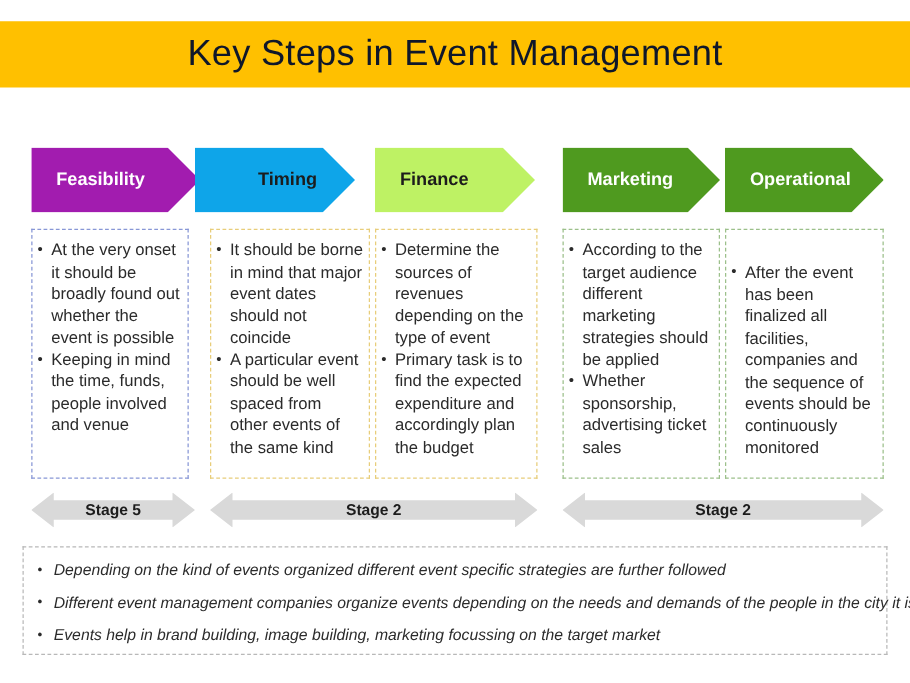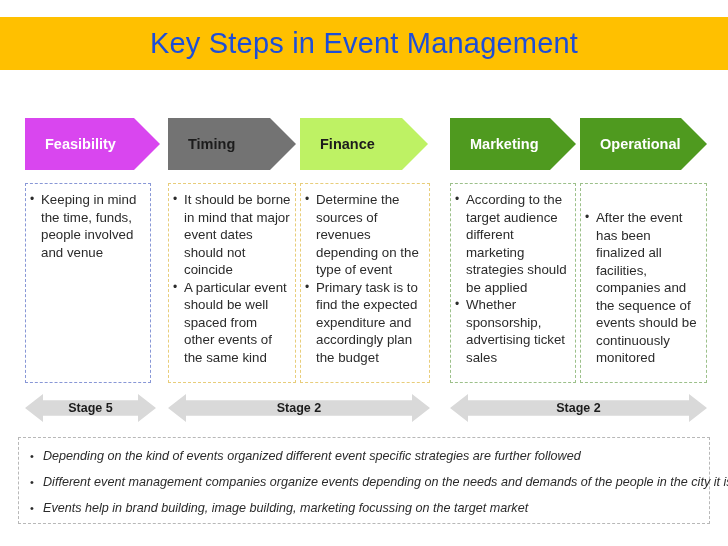--- a/index.html
+++ b/index.html
@@ -22,21 +22,21 @@
     left: 0;
     top: 17px;
     width: 728px;
     height: 53px;
     background: #FFC000;
     display: flex;
     align-items: center;
     justify-content: center;
   }
   .title-text {
-    color: #1d4ed8;
+    color: #0f172a;
     font-size: 29px;
     font-weight: 400;
     letter-spacing: 0.2px;
     line-height: 1;
     white-space: nowrap;
   }
 
   
   .chevron-row {
     position: absolute;
@@ -55,23 +55,23 @@
     -webkit-clip-path: polygon(0 0, calc(100% - 26px) 0, 100% 50%, calc(100% - 26px) 100%, 0 100%);
     clip-path: polygon(0 0, calc(100% - 26px) 0, 100% 50%, calc(100% - 26px) 100%, 0 100%);
   }
   .chevron-label {
     font-size: 14.5px;
     font-weight: bold;
     padding-left: 20px;
     white-space: nowrap;
   }
 
-  .chev-0 { left: 25px;  width: 135px; background: #d946ef; }
+  .chev-0 { left: 25px;  width: 135px; background: #a21caf; }
   .chev-0 .chevron-label { color: #FFFFFF; }
-  .chev-1 { left: 168px; width: 128px; background: #737373; }
+  .chev-1 { left: 156px; width: 128px; background: #0ea5e9; justify-content: center; }
   .chev-1 .chevron-label { color: #1c1c1c; }
   .chev-2 { left: 300px; width: 128px; background: #bef264; }
   .chev-2 .chevron-label { color: #1c1c1c; }
   .chev-3 { left: 450px; width: 126px; background: #4F9A1F; }
   .chev-3 .chevron-label { color: #FFFFFF; }
   .chev-4 { left: 580px; width: 127px; background: #4F9A1F; }
   .chev-4 .chevron-label { color: #FFFFFF; }
 
   
   .columns {
@@ -210,20 +210,21 @@
     <span class="chevron-label">Marketing</span>
   </div>
   <div class="chevron chev-4">
     <span class="chevron-label">Operational</span>
   </div>
 </div>
 
 <div class="columns">
   <div class="col col-0">
     <ul>
+      <li>At the very onset it should be broadly found out whether the event is possible</li>
       <li>Keeping in mind the time, funds, people involved and venue</li>
     </ul>
   </div>
   <div class="col col-1">
     <ul>
       <li>It should be borne in mind that major event dates should not coincide</li>
       <li>A particular event should be well spaced from other events of the same kind</li>
     </ul>
   </div>
   <div class="col col-2">

